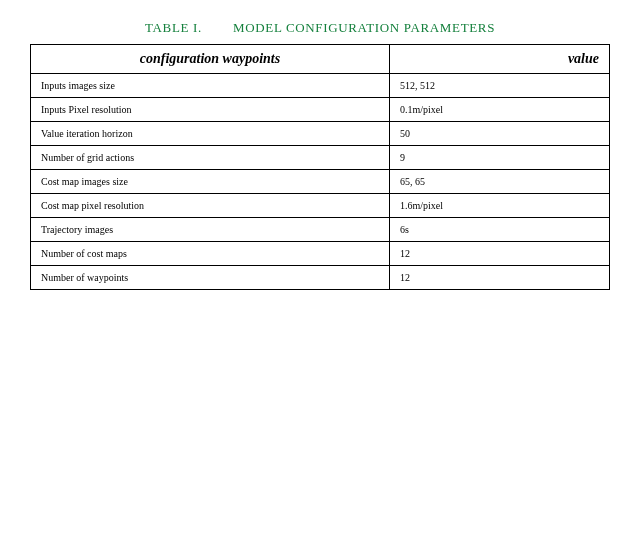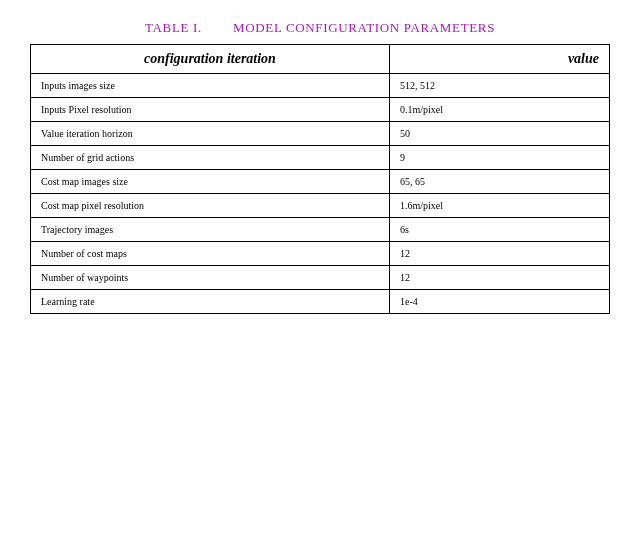--- a/index.html
+++ b/index.html
@@ -23,21 +23,21 @@
       width: 580px;
     }
 
     .table-title {
       text-align: center;
       font-family: 'Times New Roman', Times, serif;
       font-size: 13px;
       font-weight: normal;
       letter-spacing: 0.05em;
       margin-bottom: 8px;
-      color: #a21caf;
+      color: #15803d;
     }
 
     .table-title .table-label {
       font-variant: small-caps;
       font-size: 13px;
     }
 
     .config-table {
       width: 100%;
       border-collapse: collapse;
@@ -80,21 +80,21 @@
 
   <div class="table-title">
     <span class="table-label">TABLE I.</span>
     &nbsp;&nbsp;&nbsp;&nbsp;&nbsp;&nbsp;
     <span>MODEL CONFIGURATION PARAMETERS</span>
   </div>
 
   <table class="config-table">
     <thead>
       <tr>
-        <th class="col-param">configuration iteration</th>
+        <th class="col-param">configuration waypoints</th>
         <th class="col-value">value</th>
       </tr>
     </thead>
     <tbody id="table-body">
     <tr>
           <td>Inputs images size</td>
           <td>512, 512</td>
         </tr>
         <tr>
           <td>Inputs Pixel resolution</td>
@@ -121,20 +121,16 @@
           <td>6s</td>
         </tr>
         <tr>
           <td>Number of cost maps</td>
           <td>12</td>
         </tr>
         <tr>
           <td>Number of waypoints</td>
           <td>12</td>
         </tr>
-        <tr>
-          <td>Learning rate</td>
-          <td>1e-4</td>
-        </tr>
       </tbody>
   </table>
 
 </div>
 
 </body></html>

